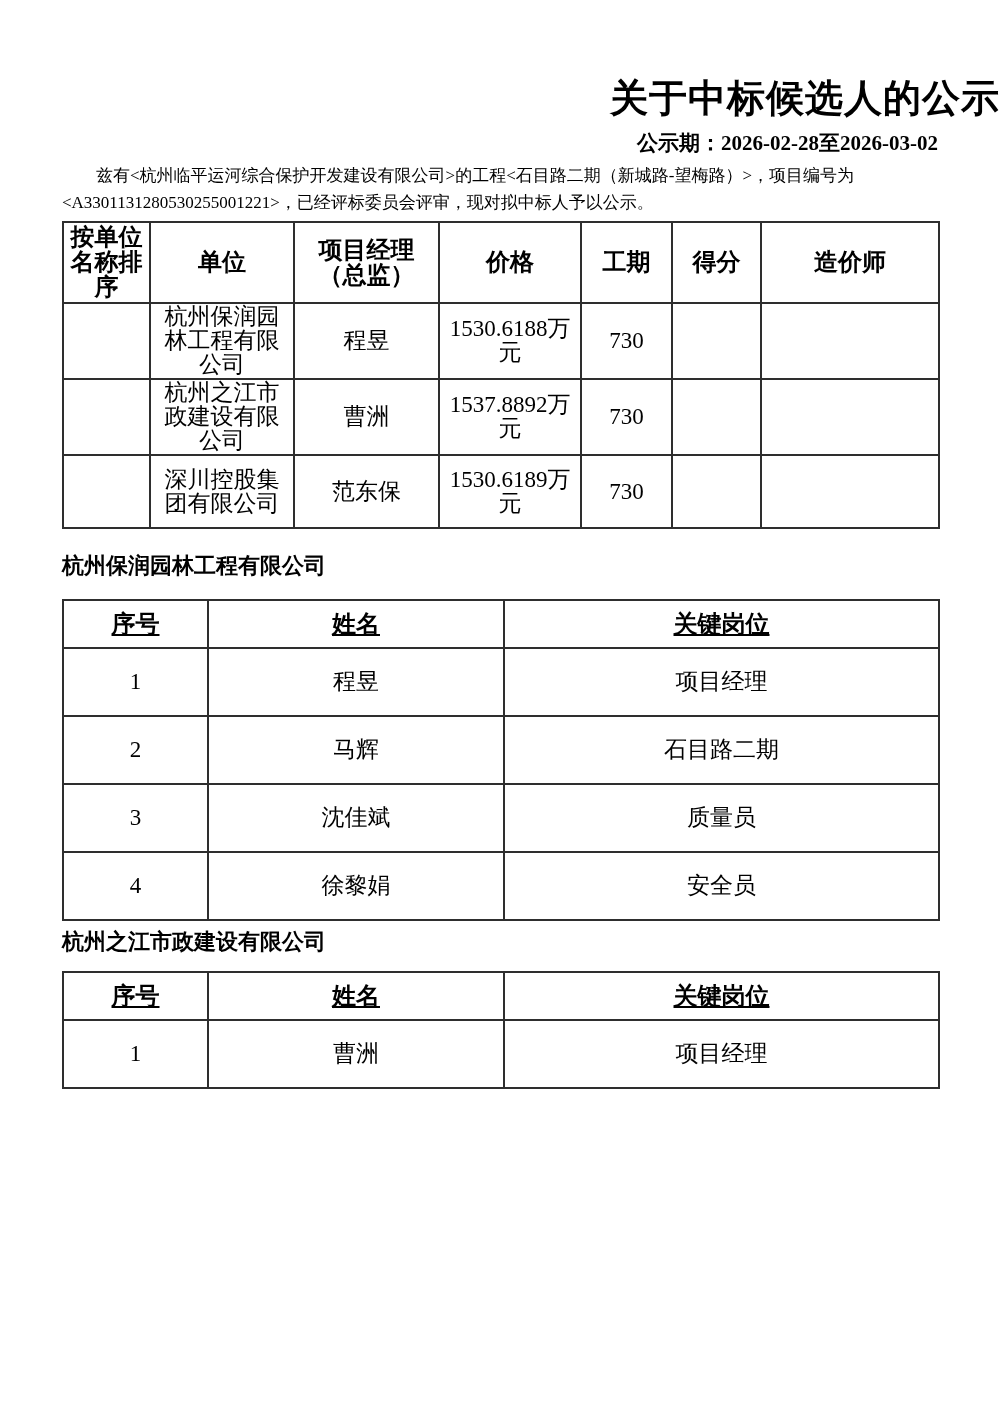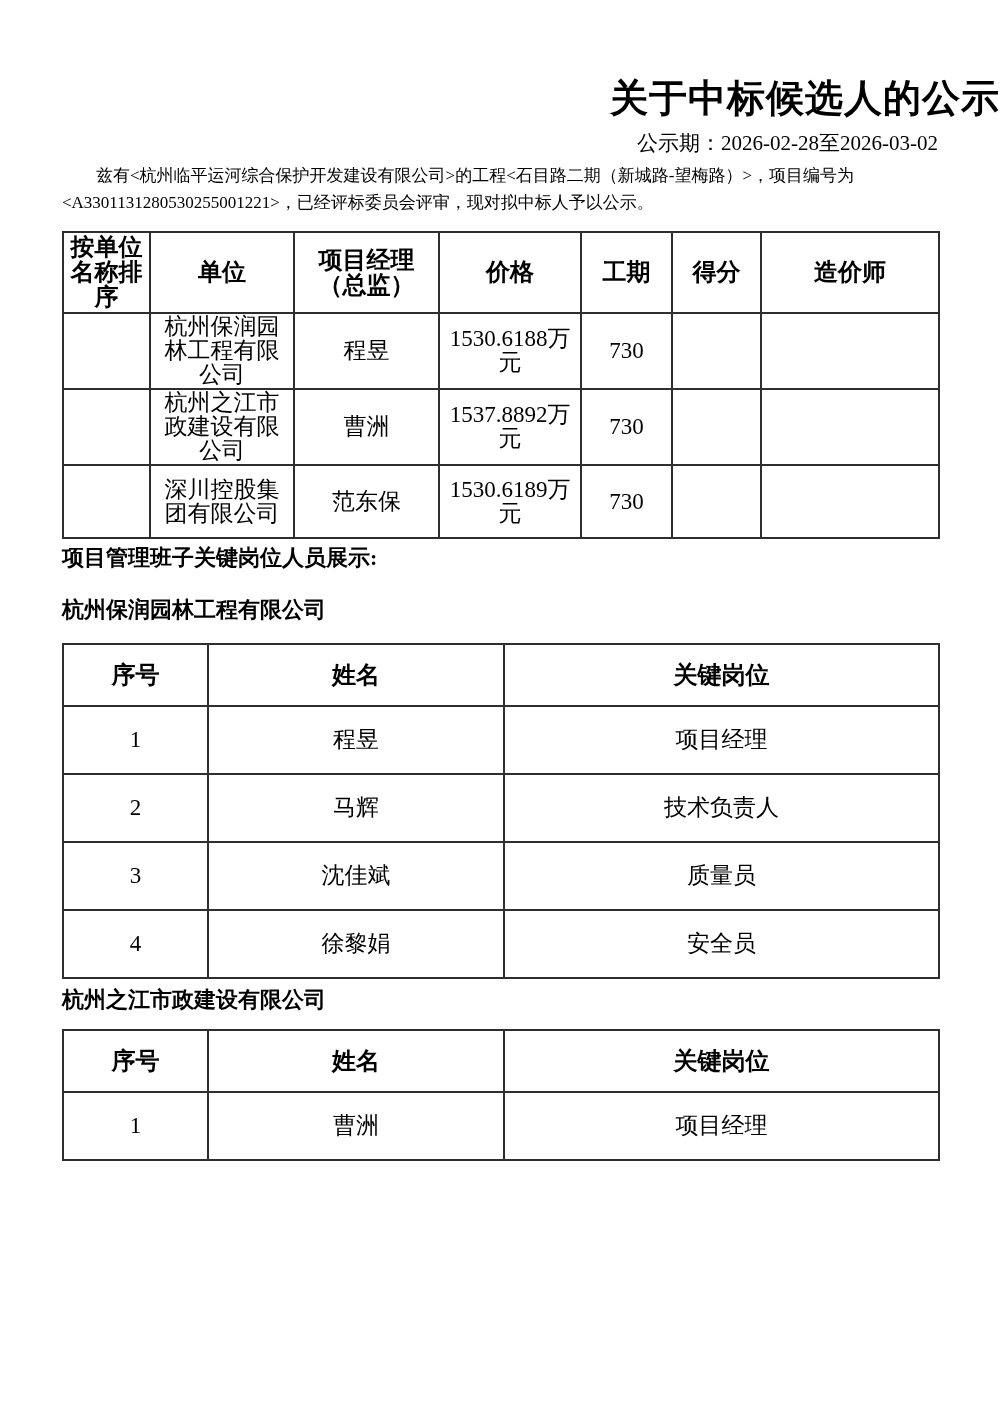--- a/index.html
+++ b/index.html
@@ -18,20 +18,21 @@
     font-size:38px;
     line-height:44px;
     font-weight:bold;
     letter-spacing:1px;
   }
   .pub-period {
     margin:10px 62px 0 62px;
     text-align:right;
     font-size:21px;
     line-height:26px;
+    font-weight:bold;
   }
   .intro {
     margin:6px 62px 0 62px;
     font-size:17px;
     line-height:27px;
     text-indent:2em;
   }
 
   table.doc-table {
     border-collapse:collapse;
@@ -50,39 +51,39 @@
     line-height:25px;
     font-weight:bold;
     padding:2px 4px;
   }
   table.doc-table td {
     font-size:23px;
     line-height:24px;
     font-weight:normal;
     padding:1px 4px;
   }
-  #candidates-table { margin-top:15px; }
+  #candidates-table { margin-top:5px; }
   #candidates-table thead tr { height:77px; }
   #candidates-table tbody tr { height:73px; }
   #candidates-table td.cell-price { padding:9px 2px; }
 
   .section-heading {
     margin:4px 62px 0 62px;
     font-size:22px;
     line-height:30px;
     font-weight:bold;
   }
   .company-heading {
     margin:24px 62px 0 62px;
     font-size:22px;
     line-height:26px;
     font-weight:bold;
   }
   table.key-table { margin-top:20px; }
-  table.key-table thead tr { height:62px; }
+  table.key-table thead tr { height:48px;text-decoration:underline; }
   table.key-table tbody tr { height:68px; }
   #section2-heading { margin-top:8px; }
   #key-table-2 { margin-top:16px; }
 </style>
 </head>
 <body>
 
 <div class="page">
 
   <h1 class="doc-title">关于中标候选人的公示</h1>
@@ -136,21 +137,20 @@
         <td class="cell-company">深川控股集团有限公司</td>
         <td class="cell-manager">范东保</td>
         <td class="cell-price">1530.6189万元</td>
         <td class="cell-duration">730</td>
         <td class="cell-score"></td>
         <td class="cell-cost"></td>
       </tr>
     </tbody>
   </table>
 
-  <div class="section-heading">项目管理班子关键岗位人员展示:</div>
 
   <div class="company-heading">杭州保润园林工程有限公司</div>
 
   <table class="doc-table key-table" id="key-table-1">
     <colgroup>
       <col style="width:145px">
         <col style="width:296px">
         <col style="width:435px">
     </colgroup>
     <thead>
@@ -162,21 +162,21 @@
     </thead>
     <tbody>
       <tr>
         <td>1</td>
         <td>程昱</td>
         <td>项目经理</td>
       </tr>
       <tr>
         <td>2</td>
         <td>马辉</td>
-        <td>技术负责人</td>
+        <td>石目路二期</td>
       </tr>
       <tr>
         <td>3</td>
         <td>沈佳斌</td>
         <td>质量员</td>
       </tr>
       <tr>
         <td>4</td>
         <td>徐黎娟</td>
         <td>安全员</td>

